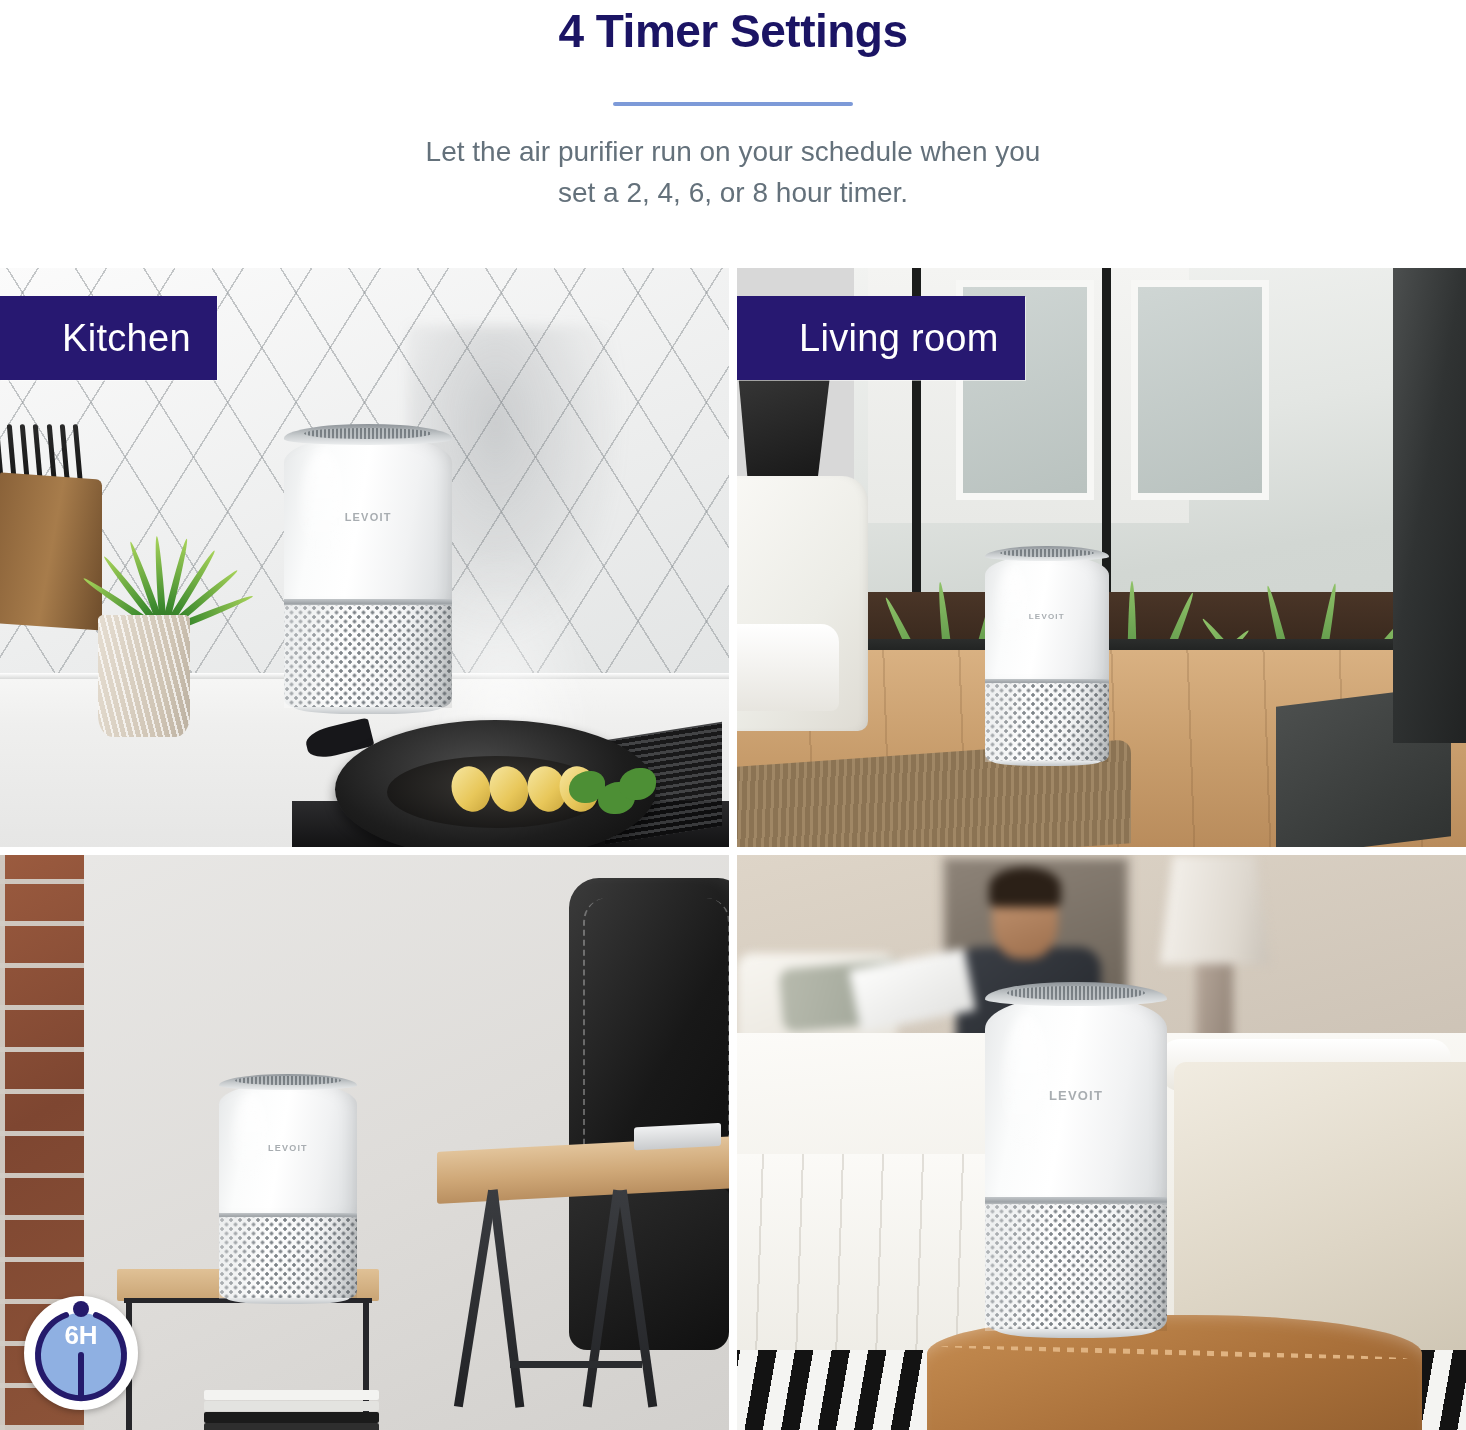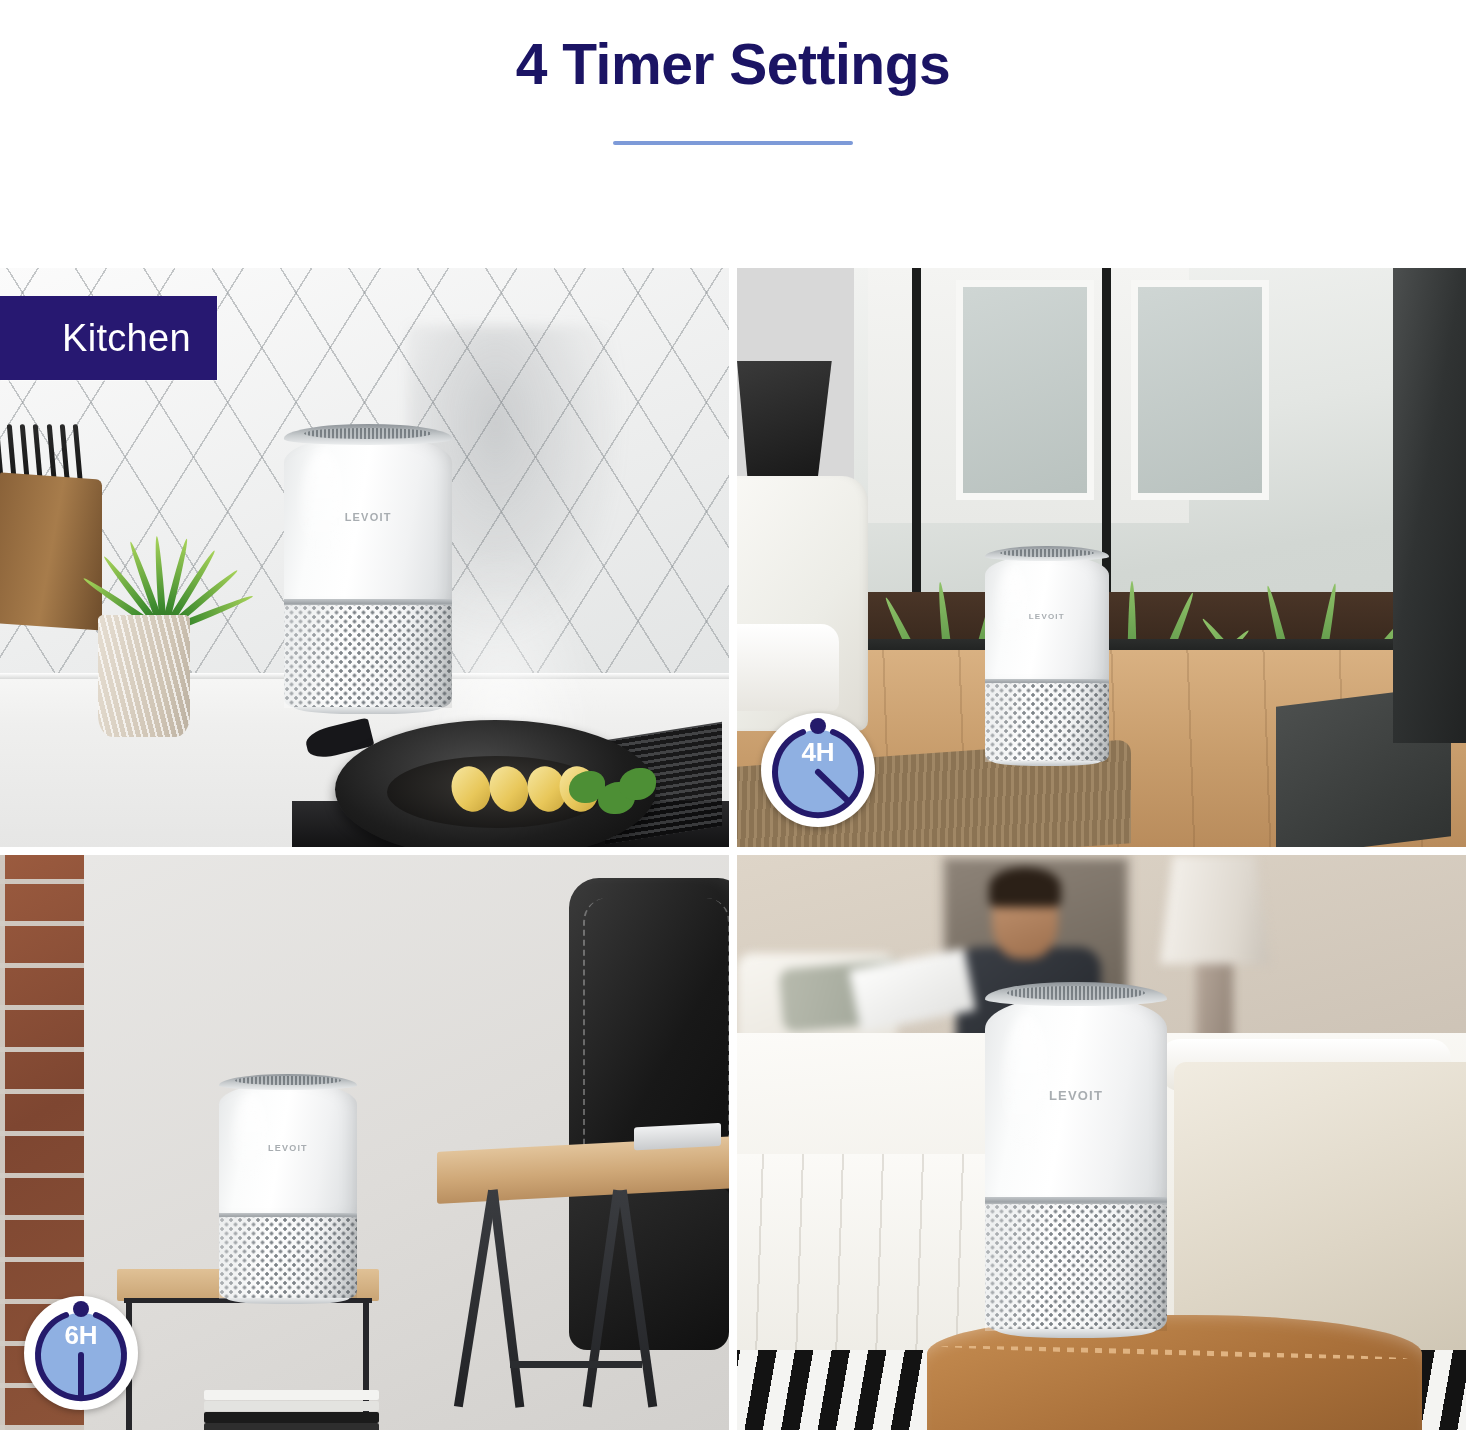--- a/index.html
+++ b/index.html
@@ -7,22 +7,22 @@
   body {
     font-family:"Liberation Sans", sans-serif;
     background:#ffffff;
     overflow:hidden;
   }
   .page { position:relative; width:1466px; height:1430px; background:#fff; }
 
   
   .header { position:absolute; left:0; top:0; width:1466px; height:268px; background:#fff; text-align:center; }
   .title {
-    font-size:57px; font-weight:bold; color:#1b1464; letter-spacing:-0.5px;
-    line-height:1; padding-top:0;margin-top:36px;
+    font-size:46px; font-weight:bold; color:#1b1464; letter-spacing:-0.5px;
+    line-height:1; padding-top:8px;
   }
   .divider { width:240px; height:4px; background:#7d9ad8; margin:48px auto 0; border-radius:2px; }
   .subtitle {
     margin-top:26px; font-size:28px; color:#64717b; line-height:1.45; font-weight:400;
   }
   .subtitle div { white-space:nowrap; }
 
   
   .grid {
     position:absolute; left:0; top:268px; width:1466px; height:1162px;
@@ -367,20 +367,24 @@
   }
 </style>
 </head>
 <body>
 
 <div class="page">
 
   <div class="header">
     <div class="title">4 Timer Settings</div>
     <div class="divider"></div>
+    <div class="subtitle">
+      <div>Let the air purifier run on your schedule when you</div>
+      <div>set a 2, 4, 6, or 8 hour timer.</div>
+    </div>
   </div>
 
   <div class="grid">
 
     <div class="panel">
       <div class="scene">
         <div class="k-wall"></div>
         <div class="k-wall-shadow"></div>
         <div class="k-knives">
           <i style="left:4%"></i>
@@ -482,31 +486,24 @@
           <div class="gloss"></div>
           <div class="top-cap"></div>
           <div class="grille-top"></div>
           <div class="logo" style="font-size:8px">LEVOIT</div>
           <div class="seam"></div>
           <div class="mesh"></div>
           <div class="foot"></div>
         </div>
       </div>
 
-
-      <div class="timer-badge">
-        <svg viewBox="0 0 118 118">
-          <circle cx="59" cy="59" r="57" fill="#ffffff"></circle>
-          <circle cx="59" cy="61" r="42" fill="#8fb0e2"></circle>
-          <path d="M 44 21 A 43 43 0 1 0 74 21" fill="none" stroke="#241a6b" stroke-width="6" stroke-linecap="round"></path>
-          <circle cx="59" cy="15" r="8" fill="#241a6b"></circle>
-          <line x1="59" y1="61" x2="88" y2="89" stroke="#241a6b" stroke-width="6" stroke-linecap="round"></line>
-          <text class="th" x="59" y="50" text-anchor="middle">4H</text>
-        </svg>
-      </div>
+      <div class="room-badge">
+        <span>Living room</span>
+      </div>
+
     </div>
 
     <div class="panel">
       <div class="scene">
         <div class="o-wall"></div>
         <div class="o-brick"></div>
         <div class="o-chair"></div>
         <div class="o-chair-seat"></div>
         <div class="o-desk"></div>
         <div class="o-laptop"></div>

